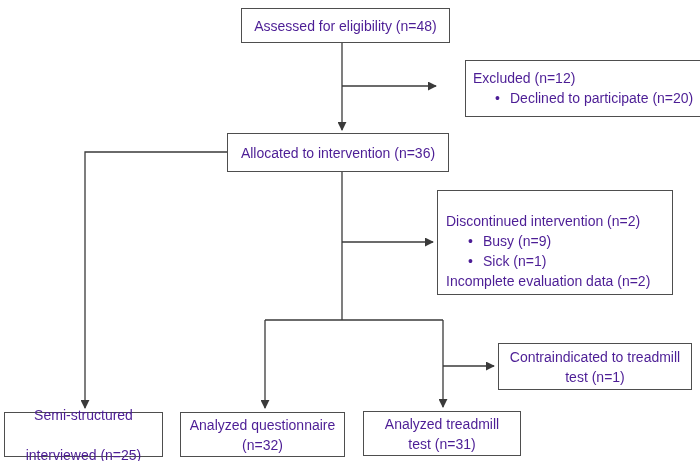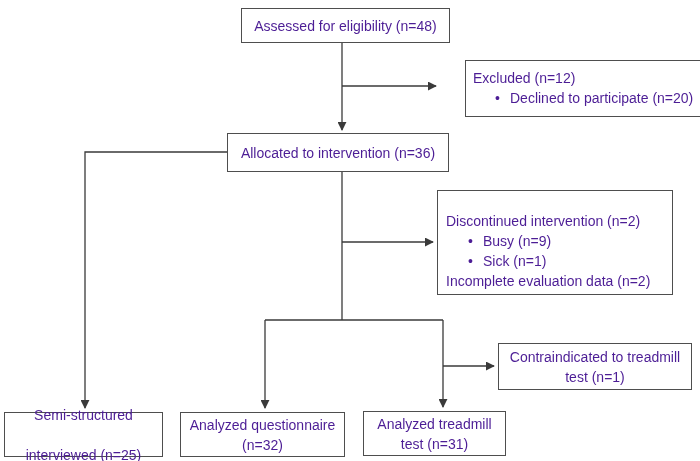--- a/index.html
+++ b/index.html
@@ -50,21 +50,21 @@
     flex: 0 0 15px;
   }
   
   #box-assessed        { left: 241px; top: 8px;   width: 209px; height: 35px; }
   #box-excluded        { left: 465px; top: 60px;  width: 237px; height: 57px;  padding: 7px 6px 0 7px; }
   #box-allocated       { left: 227px; top: 133px; width: 222px; height: 39px; }
   #box-discontinued    { left: 437px; top: 190px; width: 236px; height: 105px; padding: 20px 6px 0 8px; }
   #box-contraindicated { left: 498px; top: 343px; width: 194px; height: 47px; }
   #box-interviewed     { left: 4px;   top: 412px; width: 159px; height: 45px; gap: 20px; }
   #box-questionnaire   { left: 180px; top: 412px; width: 165px; height: 45px; }
-  #box-treadmill       { left: 363px; top: 411px; width: 143px; height: 45px; }
+  #box-treadmill       { left: 363px; top: 411px; width: 158px; height: 45px; }
 </style>
 </head>
 <body>
 
 <div id="canvas">
 
   <svg id="connectors" viewBox="0 0 700 461" xmlns="http://www.w3.org/2000/svg">
     <defs>
       <marker id="arrow" viewBox="0 0 10 10" refX="9" refY="5" markerWidth="9" markerHeight="9" orient="auto" markerUnits="userSpaceOnUse">
         <path d="M0,0 L10,5 L0,10 z" fill="#3a3a3a"></path>

